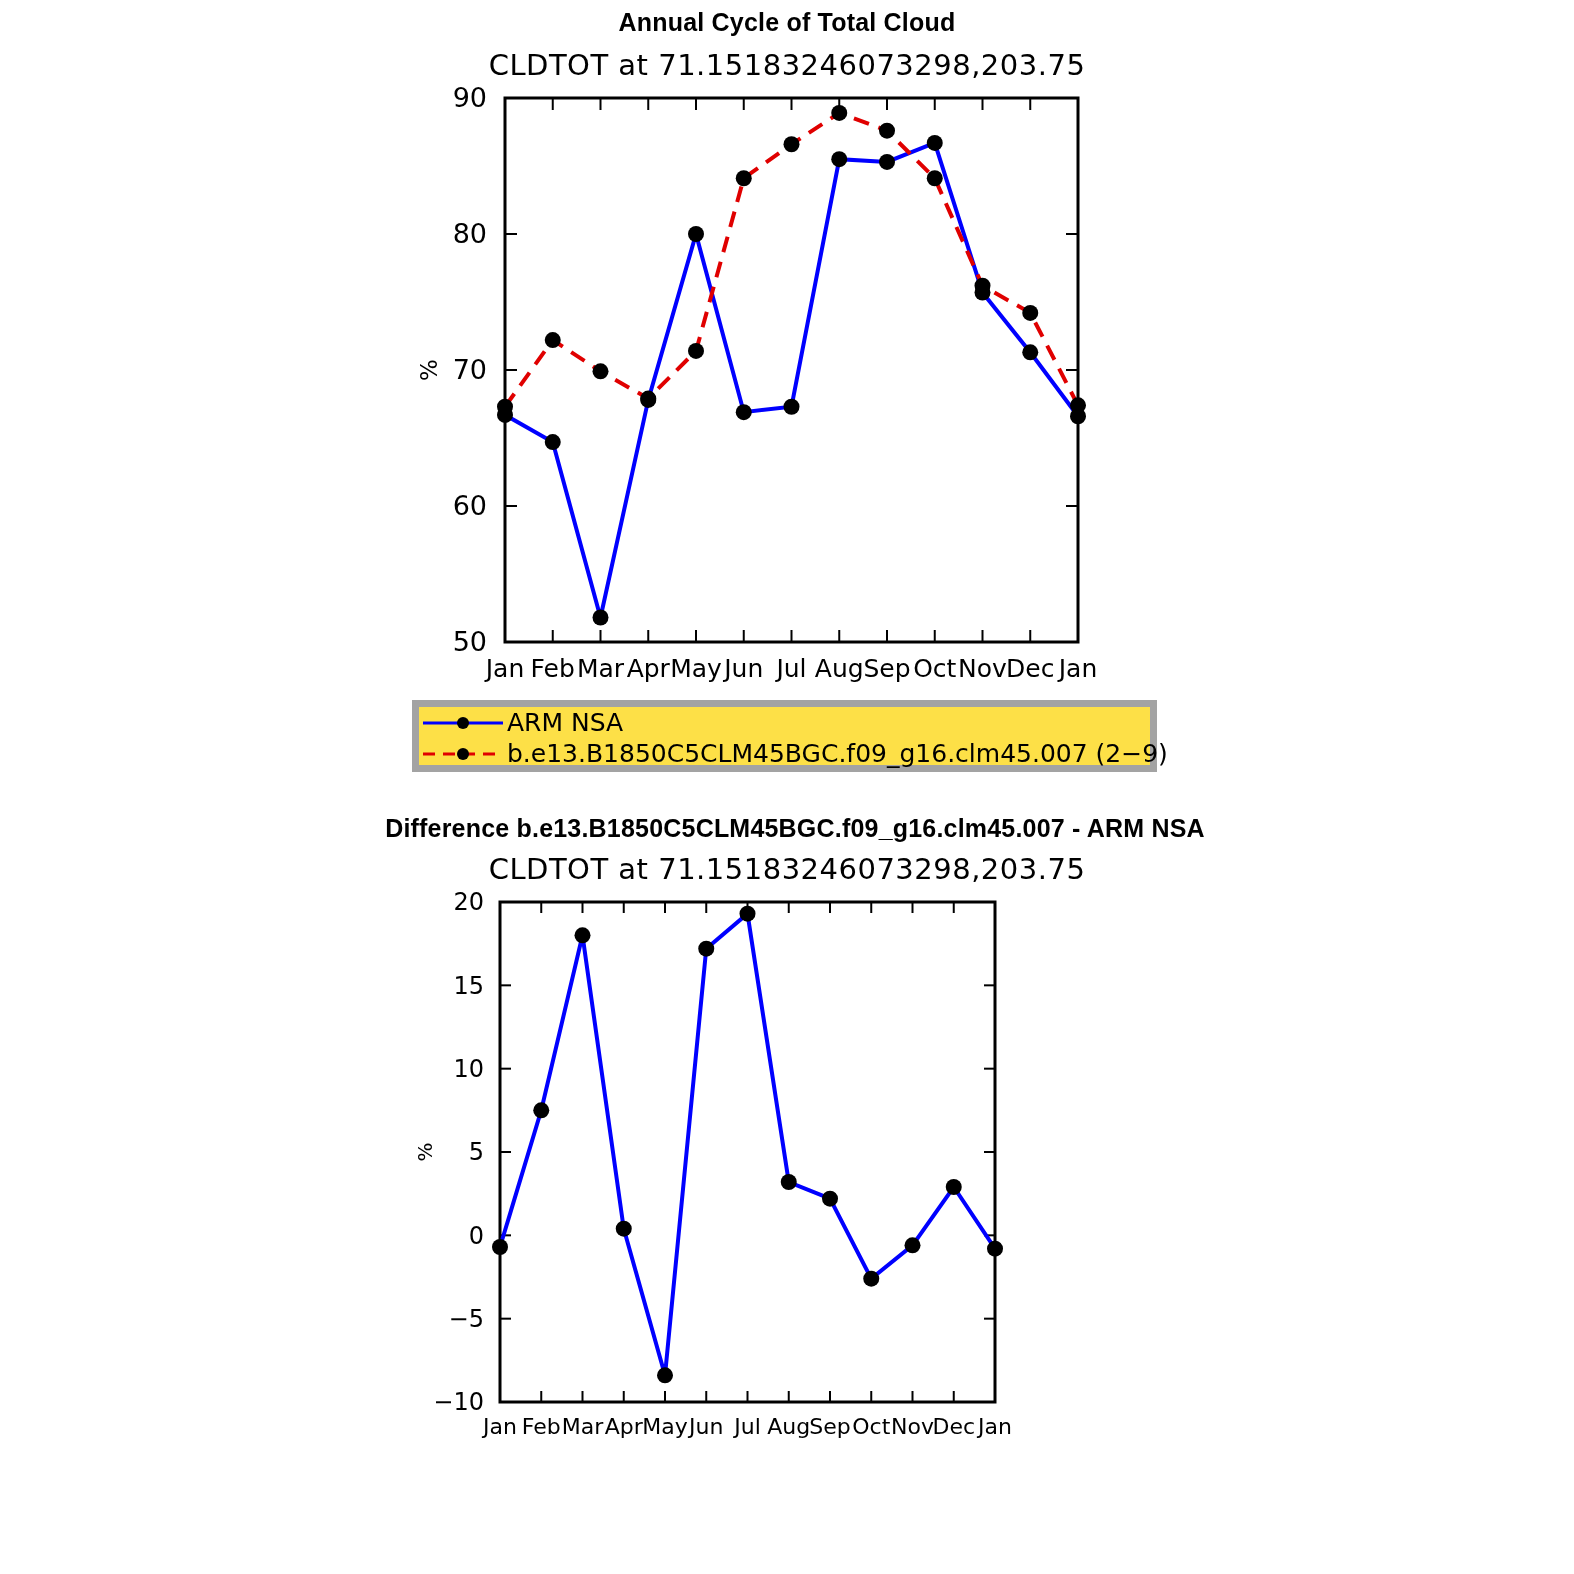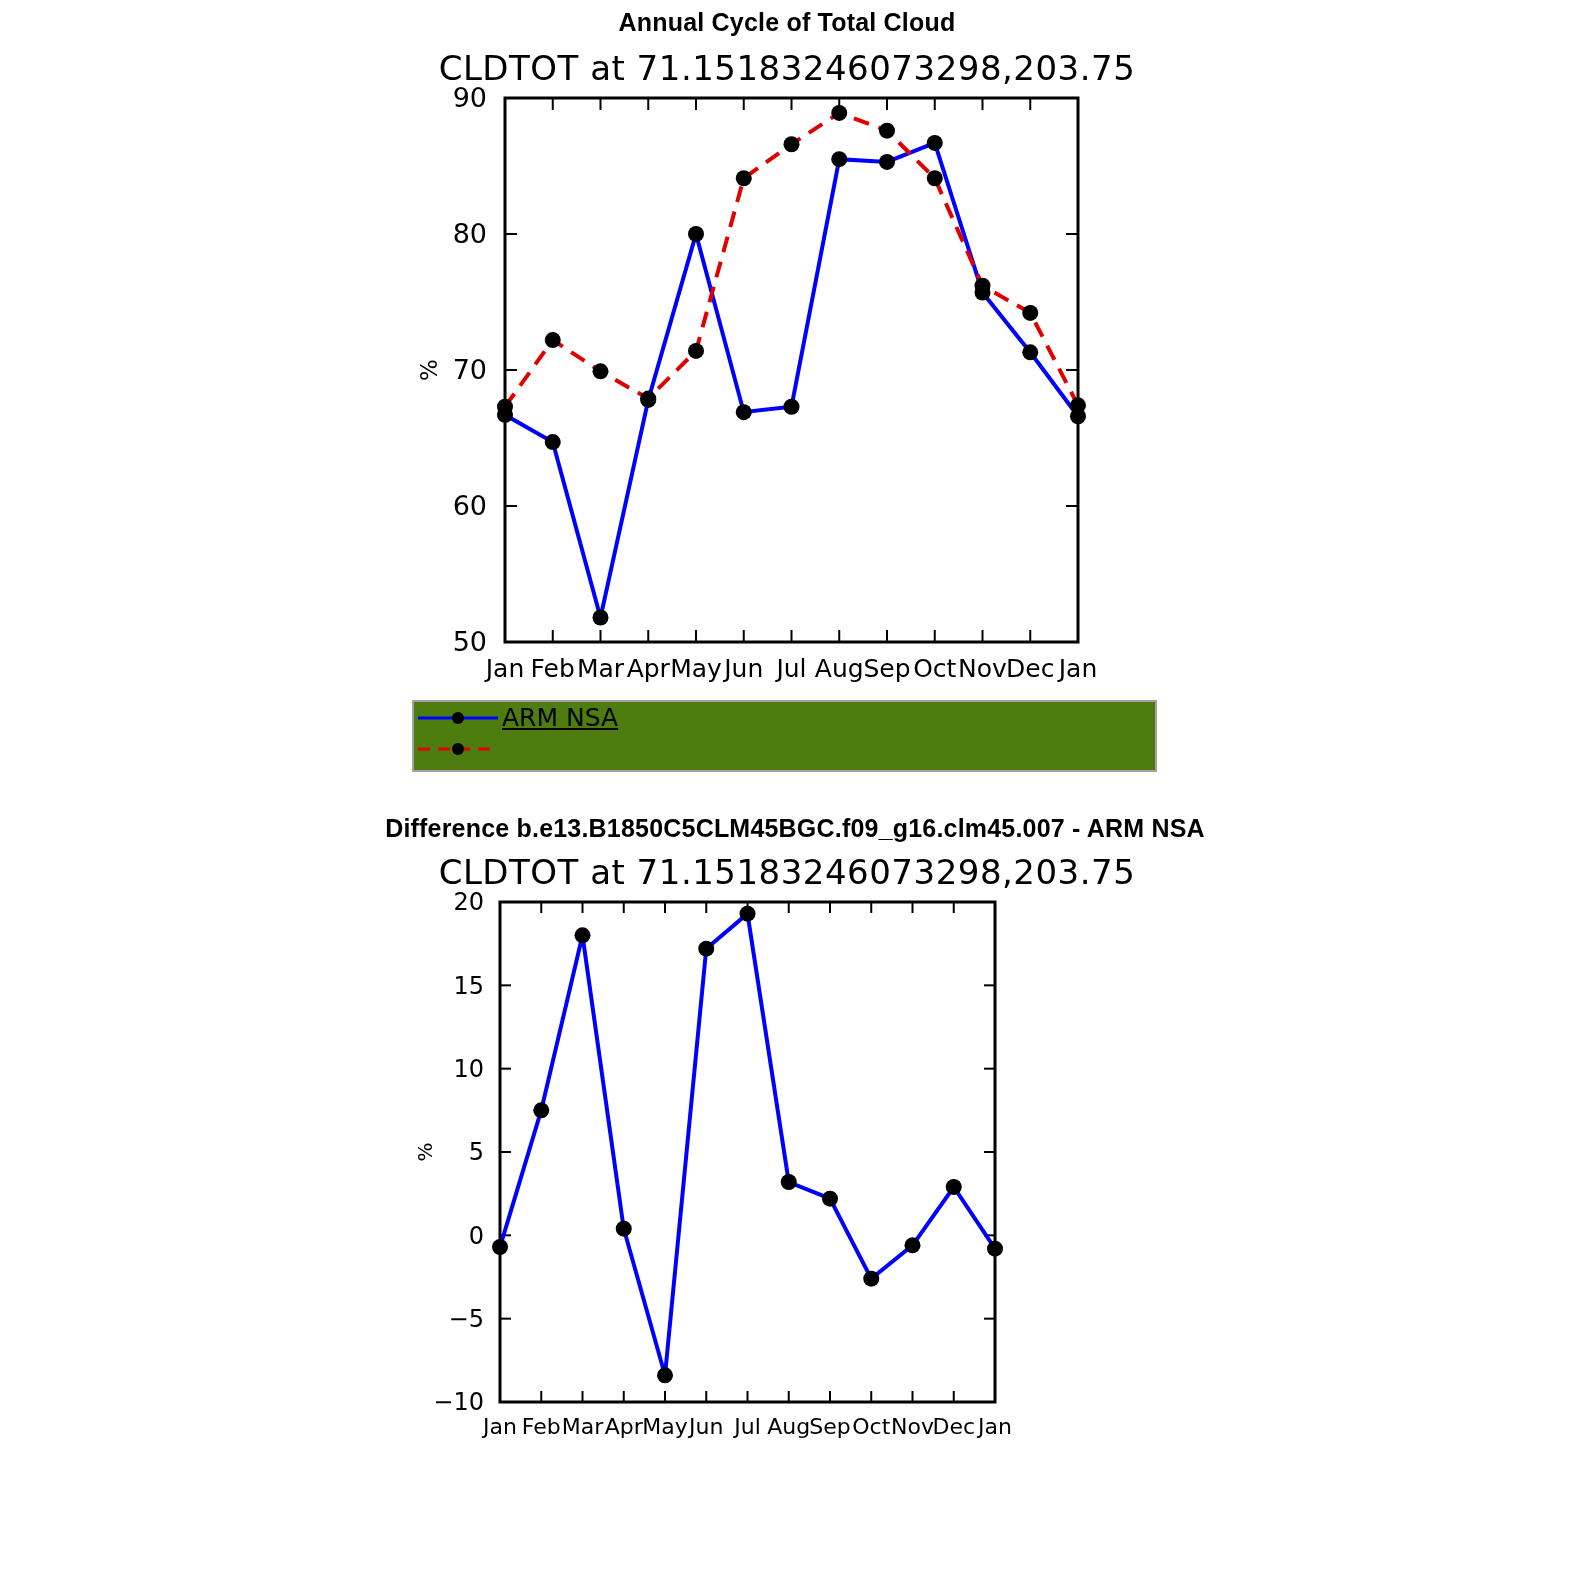--- a/index.html
+++ b/index.html
@@ -26,34 +26,33 @@
   .main-title {
     text-align: center;
     font-family: "Liberation Sans", sans-serif;
     font-weight: bold;
     font-size: 25px;
     letter-spacing: 0.2px;
   }
   .sub-title {
     text-align: center;
     font-family: "DejaVu Sans", sans-serif;
-    font-size: 34px;
+    font-size: 29px;
     letter-spacing: 0.5px;
   }
   .plot-wrap {
     position: relative;
   }
   svg { display: block; }
 
   .legend-box {
     position: absolute;
-    border: 2px solid #a3a3a3;
-    background: #4d7c0f;
+    border: 7px solid #a3a3a3;
+    background: #fde047;
     box-sizing: border-box;
-    text-decoration: underline;
   }
   .legend-row {
     display: flex;
     align-items: center;
     height: 31px;
   }
   .legend-label {
     font-family: "DejaVu Sans", sans-serif;
     font-size: 25px;
     white-space: nowrap;
@@ -168,20 +167,21 @@
         <line x1="4" y1="16" x2="84" y2="16" stroke="#0000ff" stroke-width="3"></line>
         <circle cx="44" cy="16" r="6" fill="#000000"></circle>
       </svg>
       <span class="legend-label">ARM  NSA</span>
     </div>
     <div class="legend-row">
       <svg class="legend-sample" viewBox="0 0 88 31">
         <line x1="4" y1="16" x2="84" y2="16" stroke="#e00000" stroke-width="3" stroke-dasharray="12 8"></line>
         <circle cx="44" cy="16" r="6" fill="#000000"></circle>
       </svg>
+      <span class="legend-label">b.e13.B1850C5CLM45BGC.f09_g16.clm45.007 (2−9)</span>
     </div>
   </div>
 </div>
 
 <div class="panel" id="panel-bottom">
 
   <div class="main-title" style="position:absolute; left:0; top:14px; width:1574px;margin-left:8px;">Difference b.e13.B1850C5CLM45BGC.f09_g16.clm45.007 - ARM NSA</div>
 
   <div class="sub-title" style="position:absolute; left:0; top:52px; width:1574px;">CLDTOT at 71.15183246073298,203.75</div>
 

